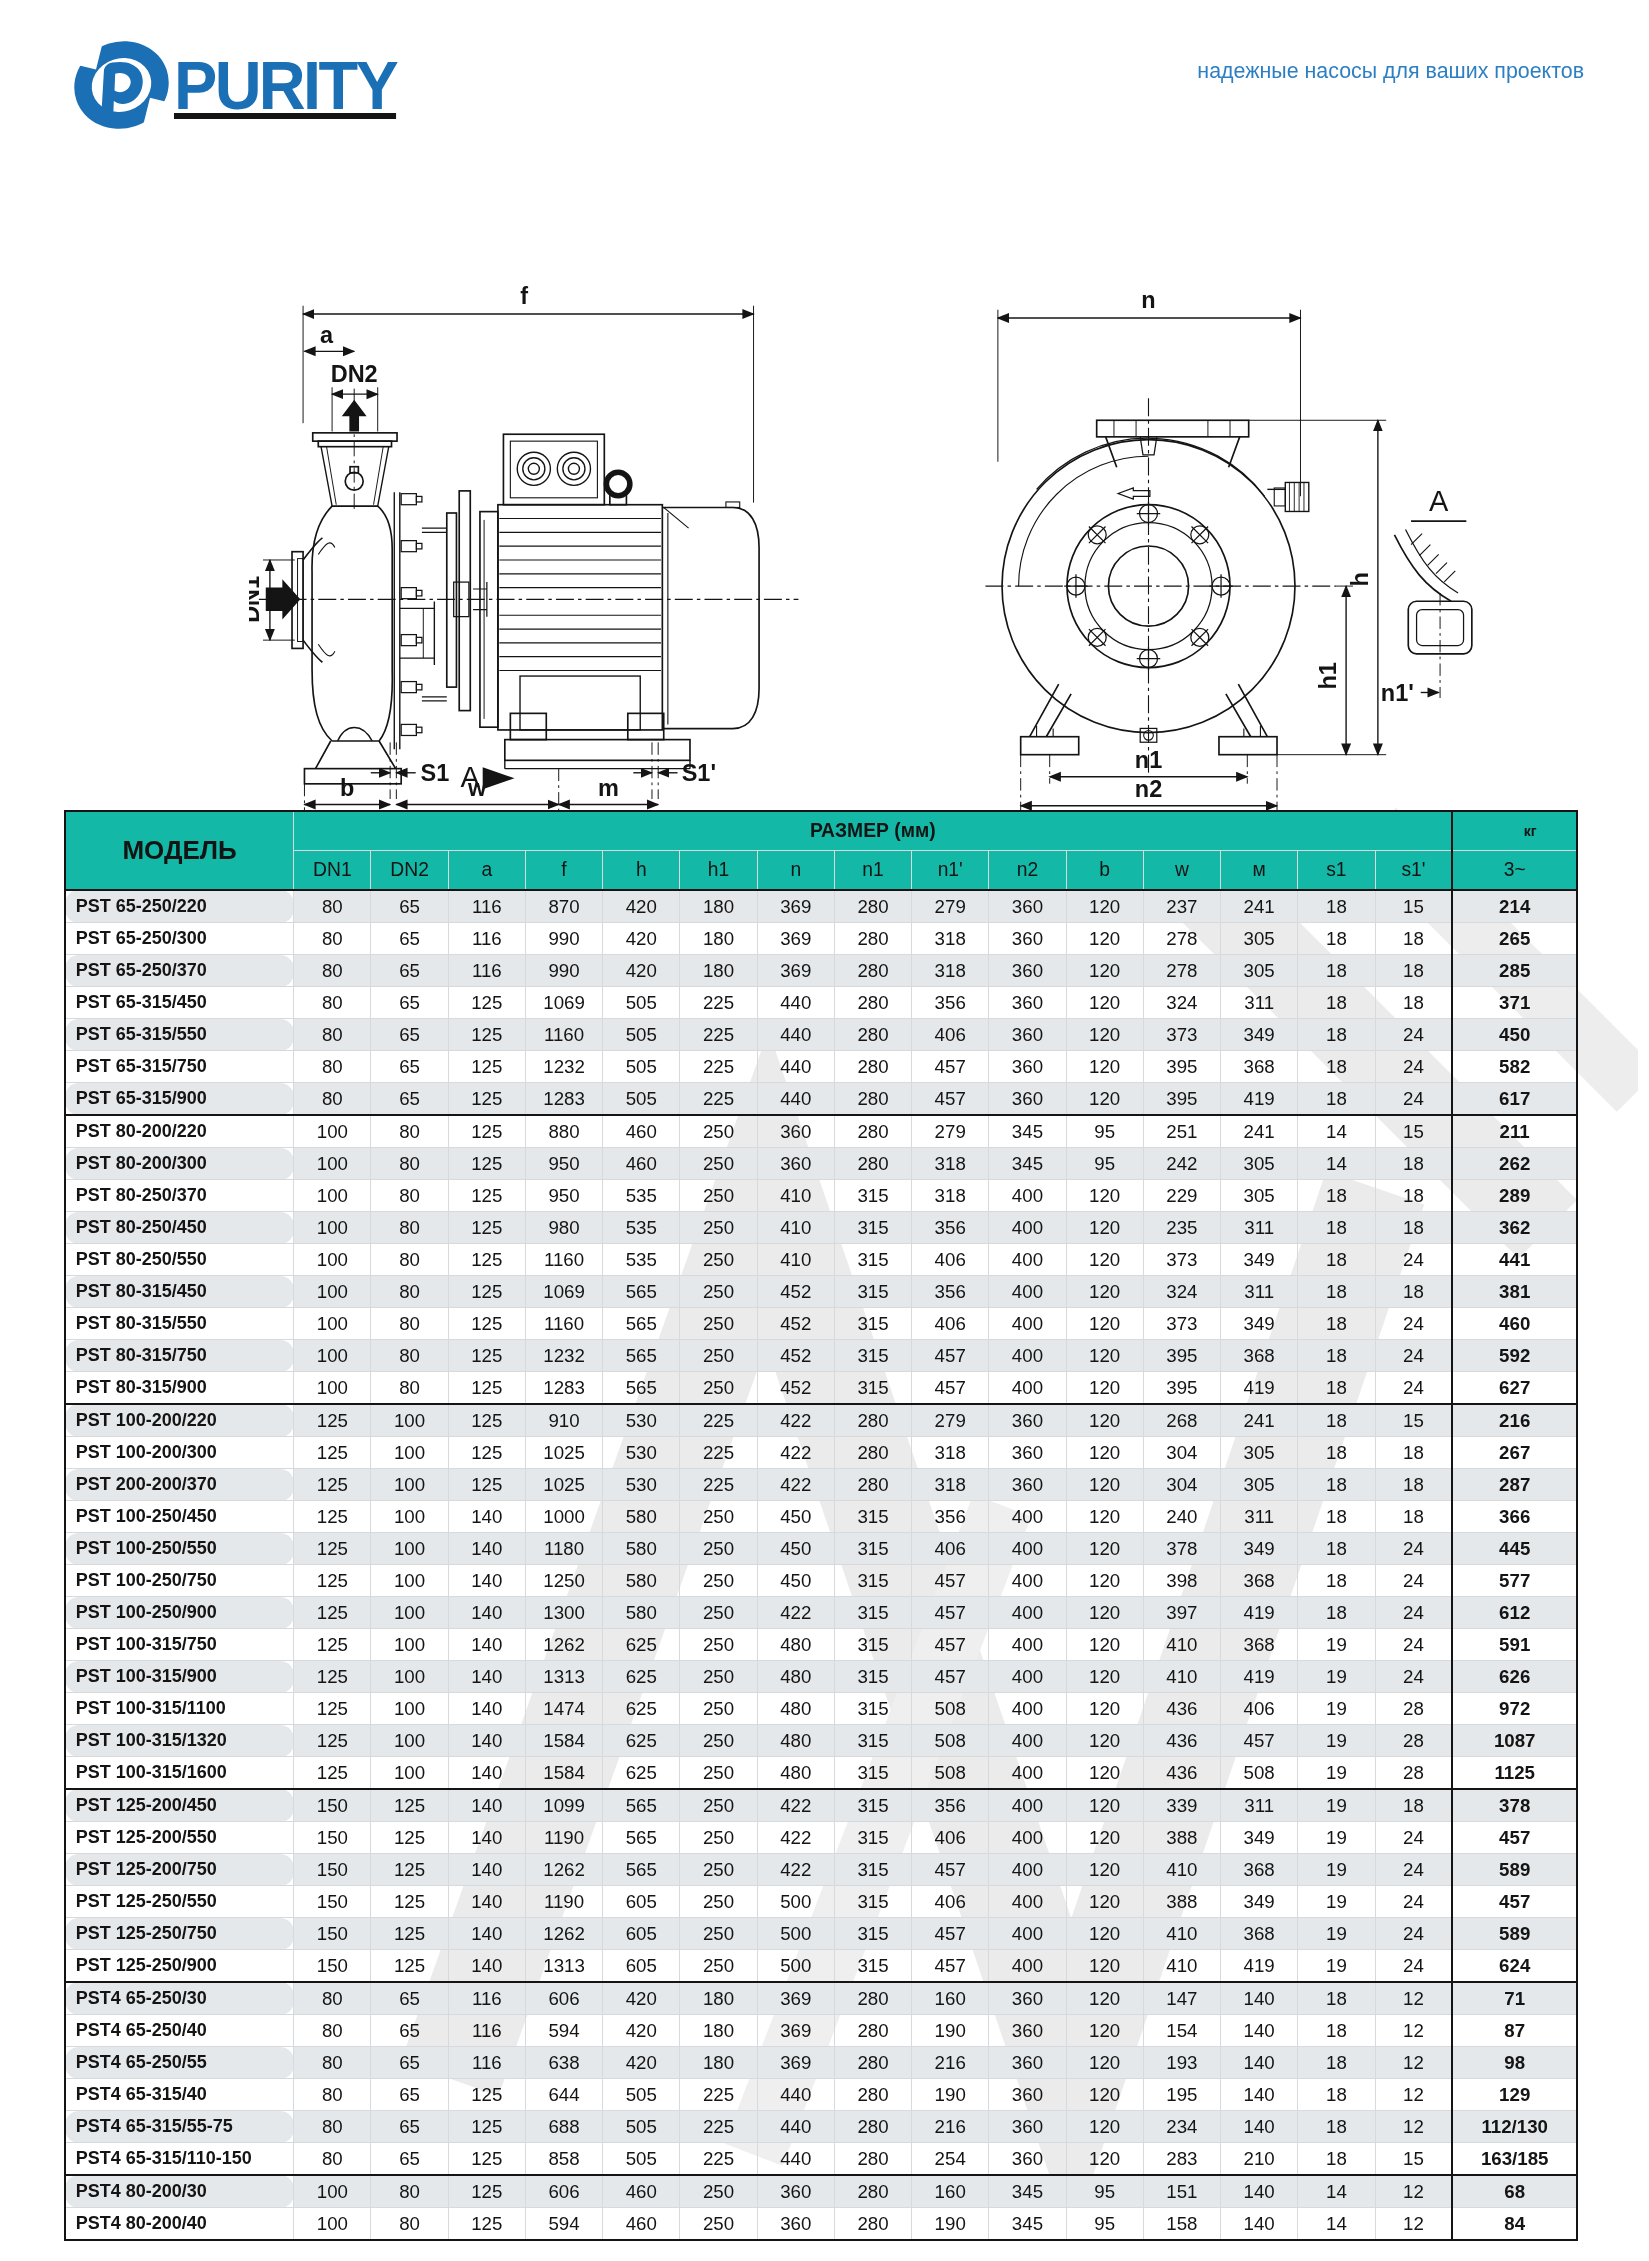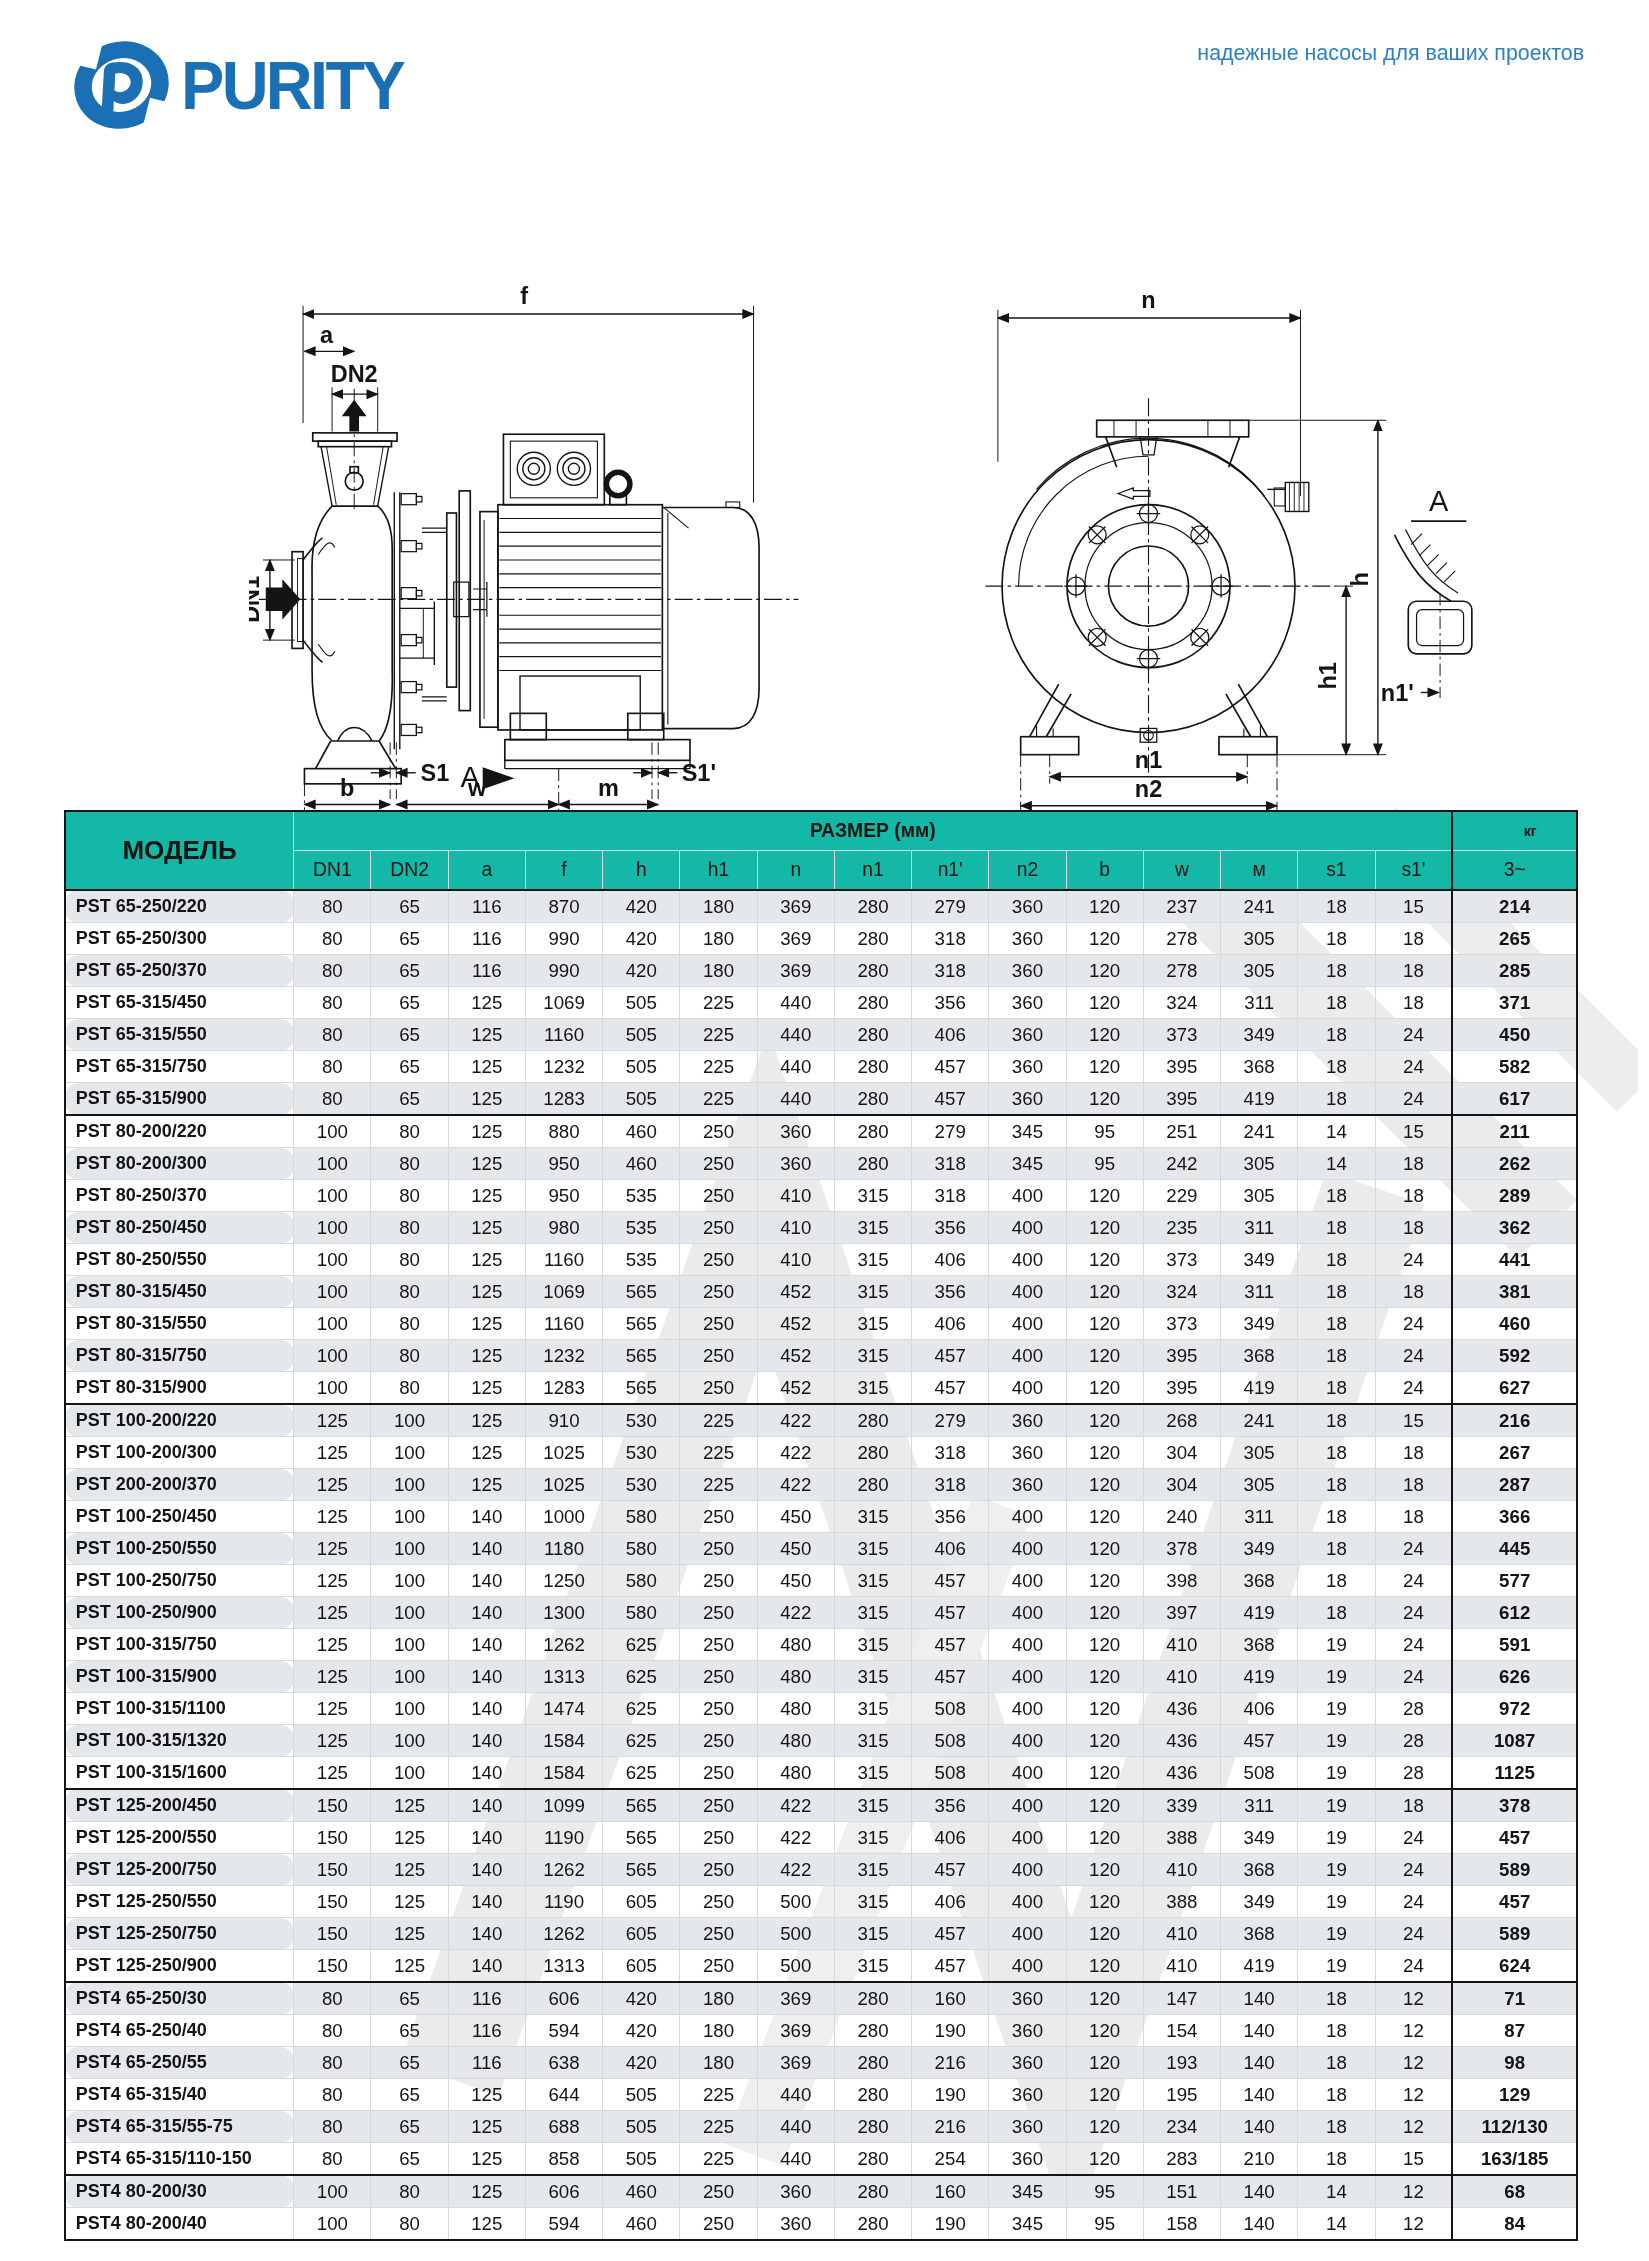--- a/index.html
+++ b/index.html
@@ -1,27 +1,27 @@
 <!DOCTYPE html>
 <html style="font-size:11px"><head>
 <meta charset="utf-8">
 <style>
   html,body{margin:0;padding:0;}
   body{
     width:1650px;height:2261px;position:relative;background:#ffffff;
     font-family:"Liberation Sans", sans-serif;color:#141414;overflow:hidden;
   }
   
-  .brand{position:absolute;left:69px;top:33px;display:flex;align-items:center;gap:7px;z-index:3;}
+  .brand{position:absolute;left:69px;top:33px;display:flex;align-items:center;z-index:3;text-decoration:underline;}
   .brand .logo-text{
     font-size:69px;font-weight:bold;color:#1a6fb5;letter-spacing:-2.8px;line-height:1;
     display:inline-block;transform:scaleX(.94);transform-origin:left center;
   }
   .tagline{
-    position:absolute;top:41px;right:66px;z-index:3;
+    position:absolute;top:59px;right:66px;z-index:3;
     font-size:21.4px;color:#2d7fc3;
   }
   
   .drawing{position:absolute;z-index:2;}
   #side-view{left:249px;top:285px;}
   #front-view{left:955px;top:289px;}
   .dim-label{font:bold 34px "Liberation Sans",sans-serif;fill:#141414;}
   .view-label{font:42px "Liberation Sans",sans-serif;fill:#141414;}
   
   #watermark{position:absolute;left:325px;top:801px;z-index:0;}

